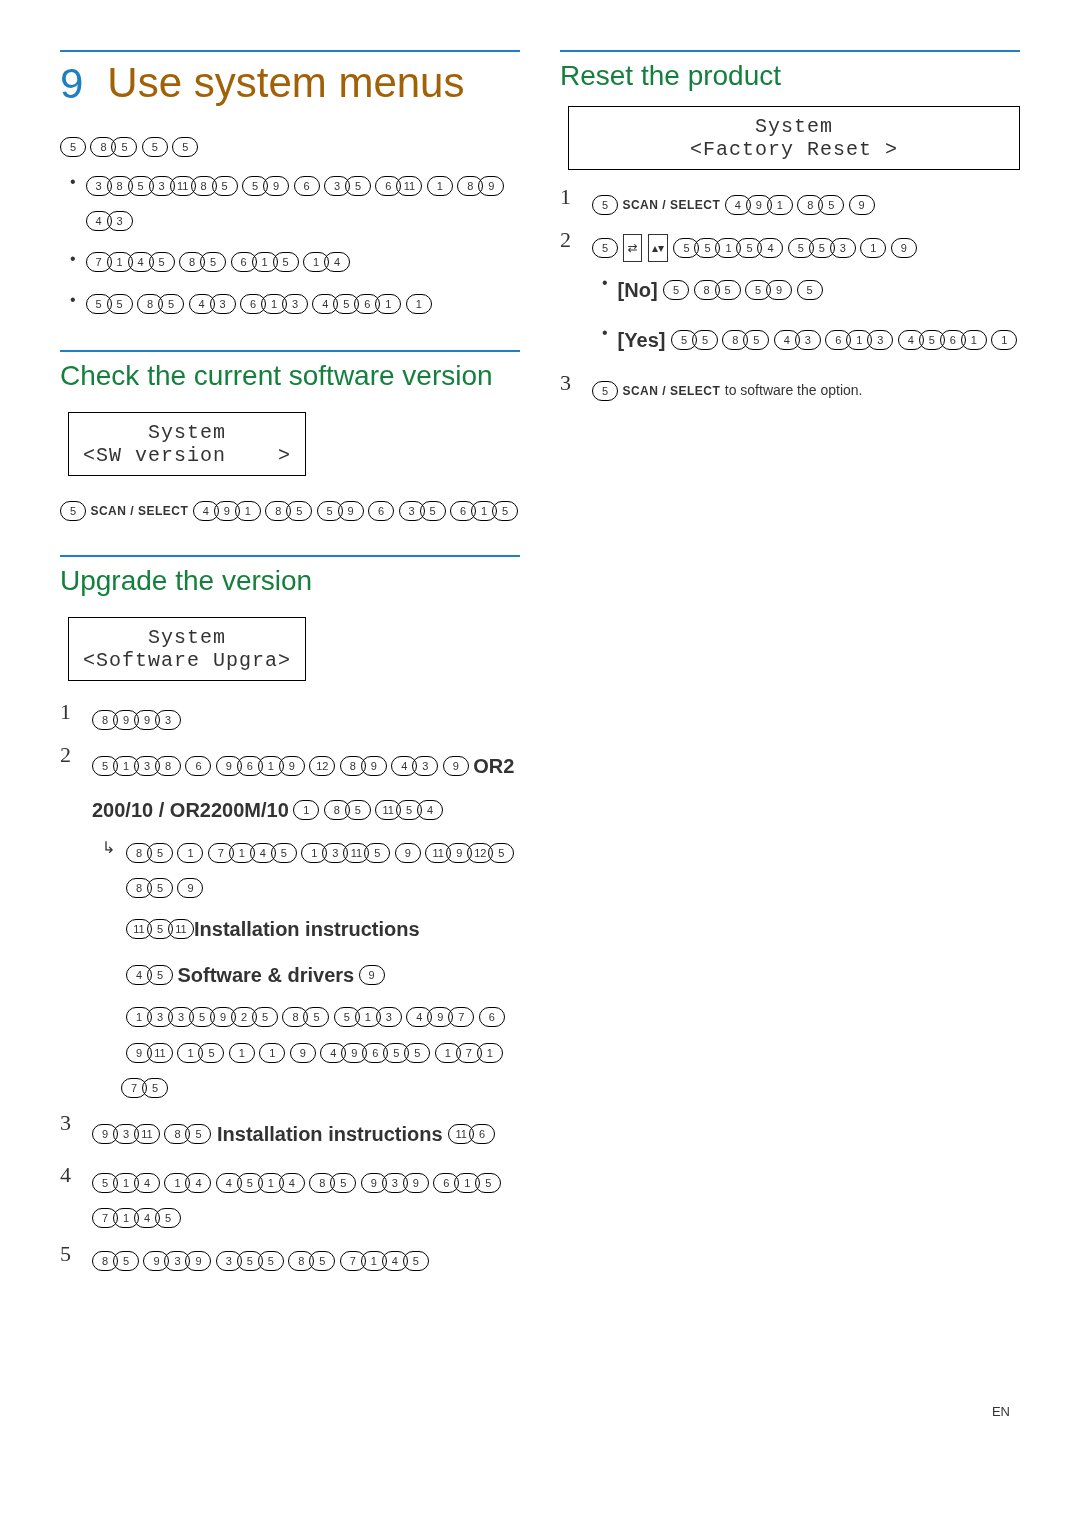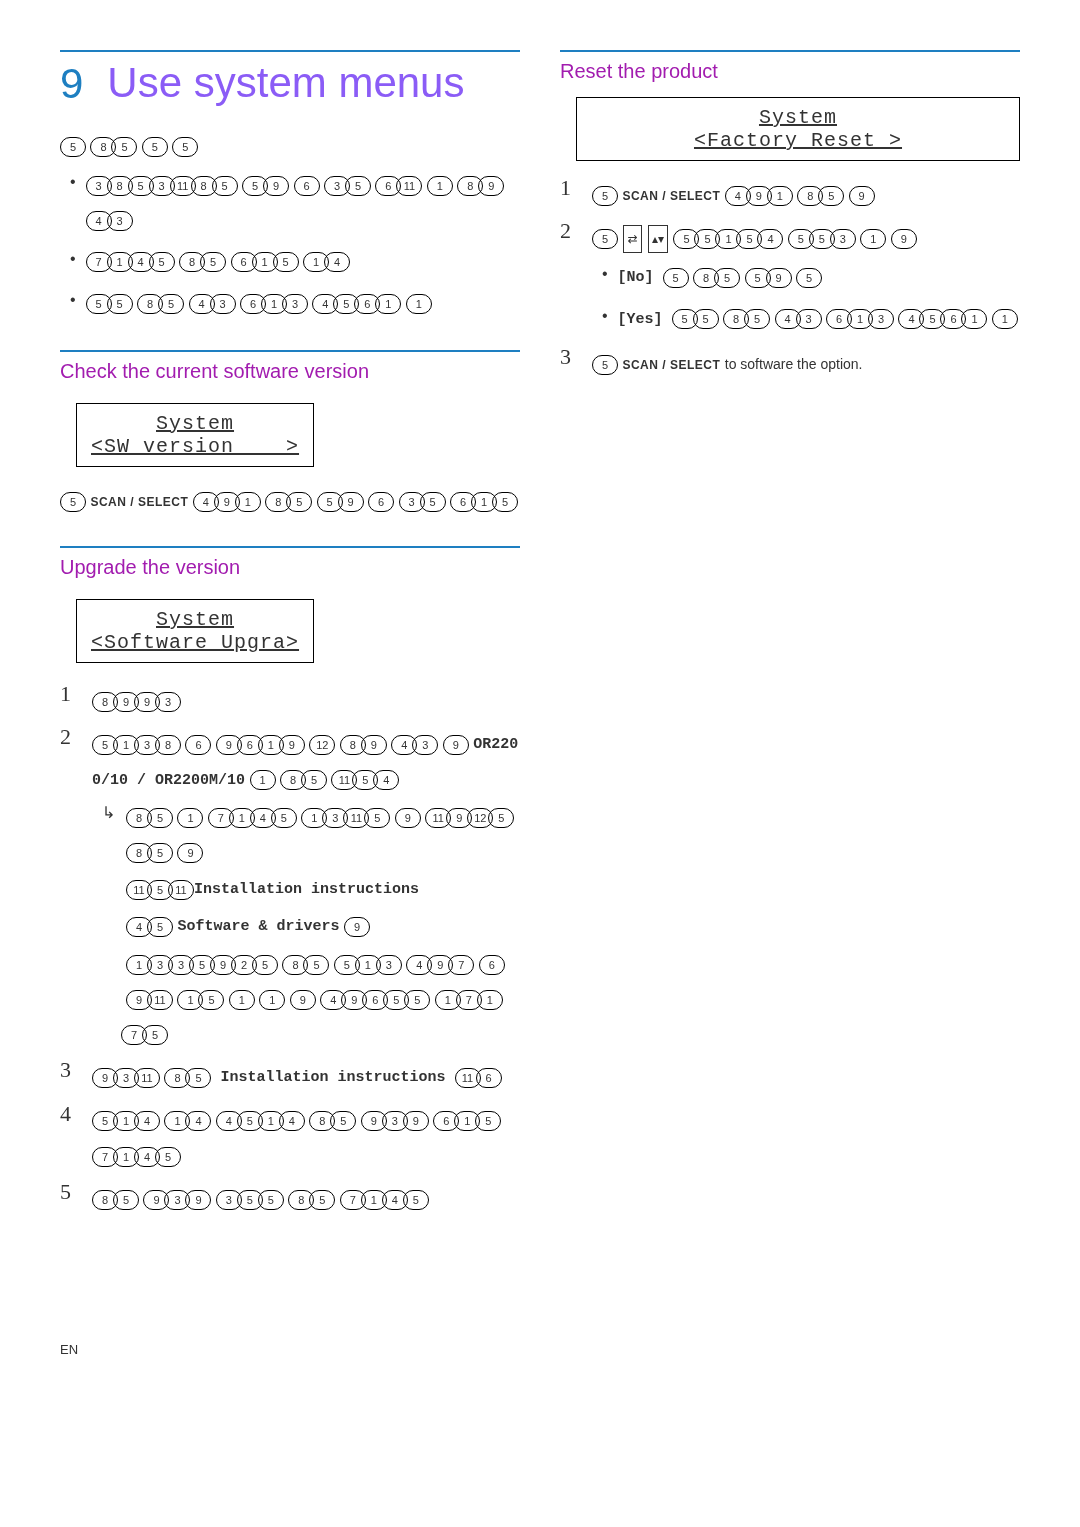--- a/index.html
+++ b/index.html
@@ -32,39 +32,38 @@
     margin-bottom: 20px;
   }
   .chapter-num {
     font-size: 42px;
     font-weight: normal;
     color: #1e7fc1;
   }
   .chapter-title {
     font-size: 42px;
     font-weight: normal;
-    color: #8b5cf6;
+    color: #a16207;
     line-height: 1.1;
   }
   .section-title {
-    font-size: 20px;
-    color: #a21caf;
+    font-size: 28px;
+    color: #15803d;
     font-weight: normal;
     margin: 8px 0 14px 0;
   }
   .lcd {
     border: 1.5px solid #000;
     padding: 8px 14px;
     display: inline-block;
     font-family: "Courier New", monospace;
     font-size: 20px;
     letter-spacing: 1px;
     text-align: center;
-    margin: 6px 0 14px 16px;
-    text-decoration: underline;
+    margin: 6px 0 14px 8px;
   }
   .lcd div {
     white-space: pre;
   }
   .bubbles-line {
     line-height: 2.2;
     margin: 2px 0;
     word-break: break-all;
   }
   .bubble {
@@ -110,23 +109,22 @@
   }
   .small-caps {
     font-family: Arial, sans-serif;
     font-size: 12px;
     font-weight: bold;
     letter-spacing: 0.5px;
     vertical-align: middle;
   }
   .bold-txt {
     font-weight: bold;
-    font-size: 15px;
-    vertical-align: middle;
-    font-family: Liberation Mono, monospace;
+    font-size: 20px;
+    vertical-align: middle;
   }
   .arrow-sub {
     padding-left: 34px;
     position: relative;
   }
   .arrow-sub::before {
     content: "↳";
     position: absolute;
     left: 10px;
     top: 4px;
@@ -135,20 +133,21 @@
   .icon-box {
     display:inline-block;
     font-size:12px;
     border:1px solid #333;
     padding:0 3px;
     vertical-align:middle;
     margin:0 1px;
   }
   .footer {
     margin-top:120px;
+    text-align:right;
     font-size:13px;
     padding-right:10px;
   }
 </style>
 </head>
 <body>
 
 <div class="columns">
 
   <div class="col">

